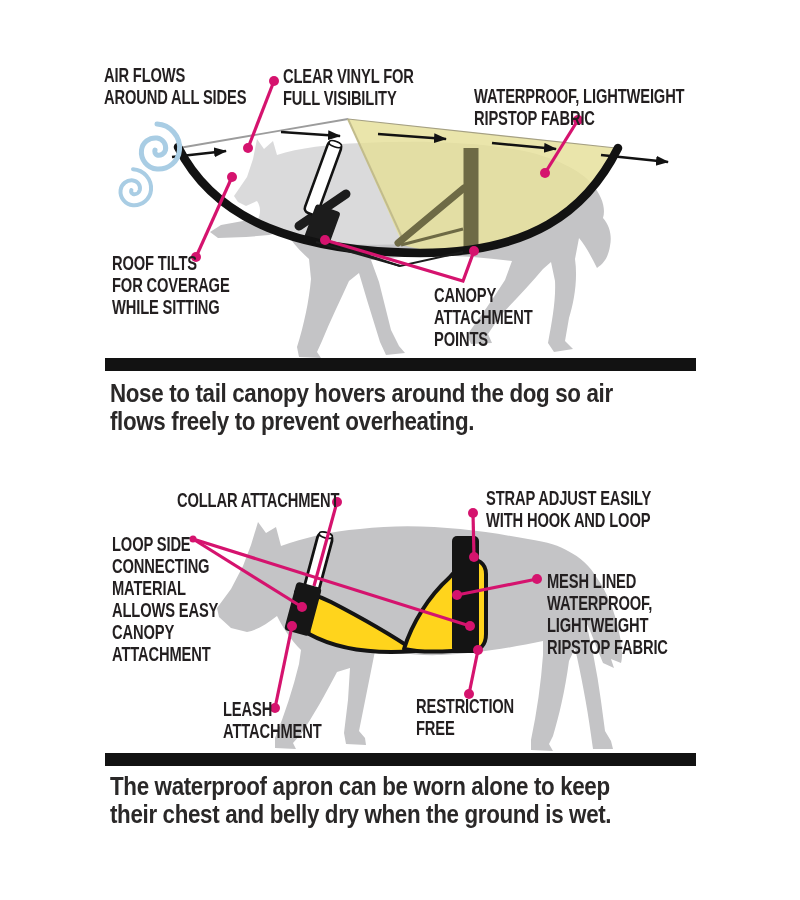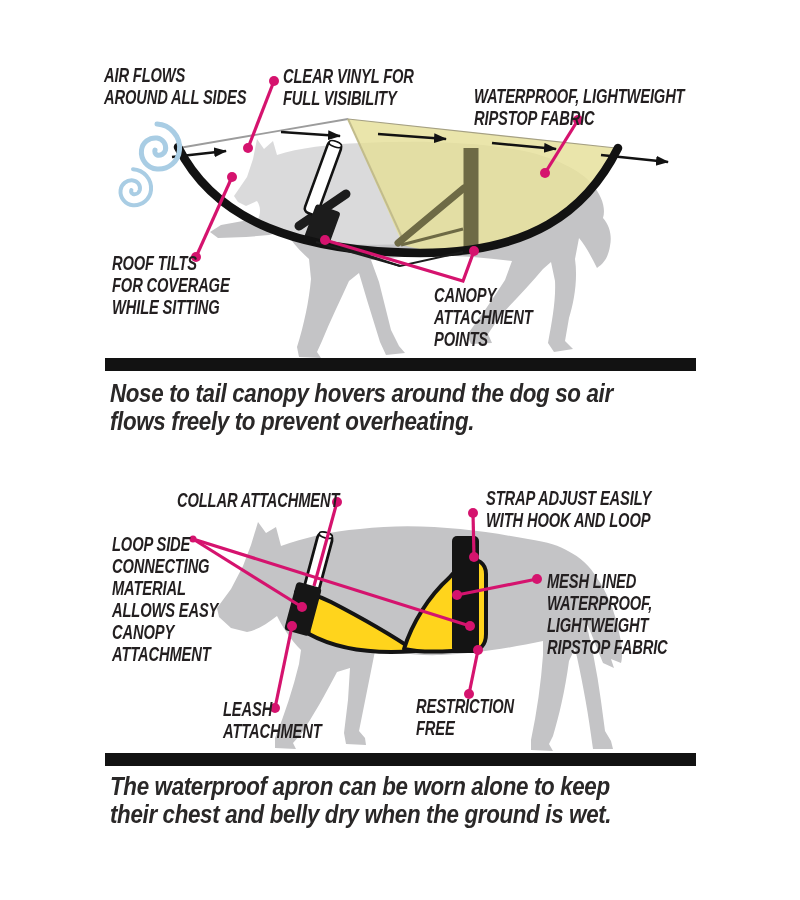--- a/index.html
+++ b/index.html
@@ -1,17 +1,17 @@
 <!DOCTYPE html>
 <html><head>
 <meta charset="utf-8">
 <style>
   html,body{margin:0;padding:0;background:#ffffff;}
   .stage{position:relative;width:800px;height:900px;background:#ffffff;overflow:hidden;
-         font-family:"Liberation Sans",sans-serif;font-style:italic;}
+         font-family:"Liberation Sans",sans-serif;}
   .stage svg{position:absolute;left:0;top:0;}
   .lbl{position:absolute;color:#231F20;font-weight:700;font-size:21px;line-height:22px;
        letter-spacing:-0.2px;white-space:pre-line;transform:scaleX(0.70);transform-origin:0 0;}
   .caption{position:absolute;color:#2A2828;font-weight:700;font-size:26px;line-height:28px;
        letter-spacing:-0.4px;white-space:pre-line;transform:scaleX(0.86);transform-origin:0 0;}
 </style>
 </head>
 <body>
 
 <div class="stage">

